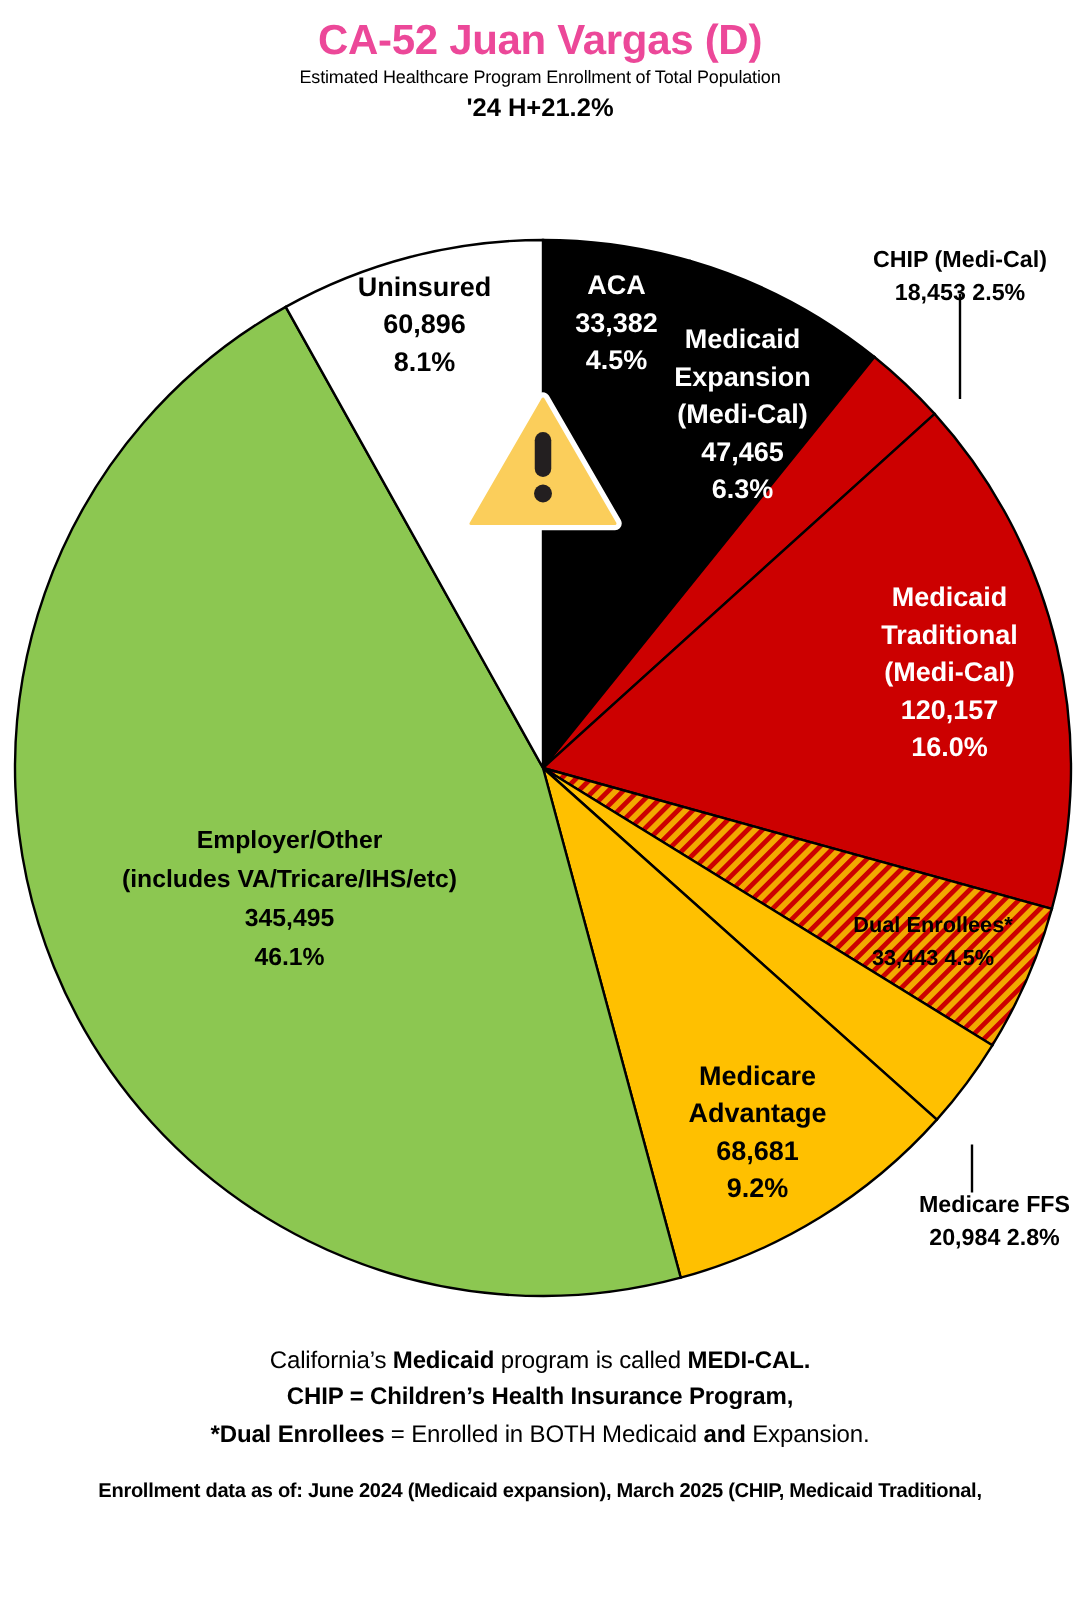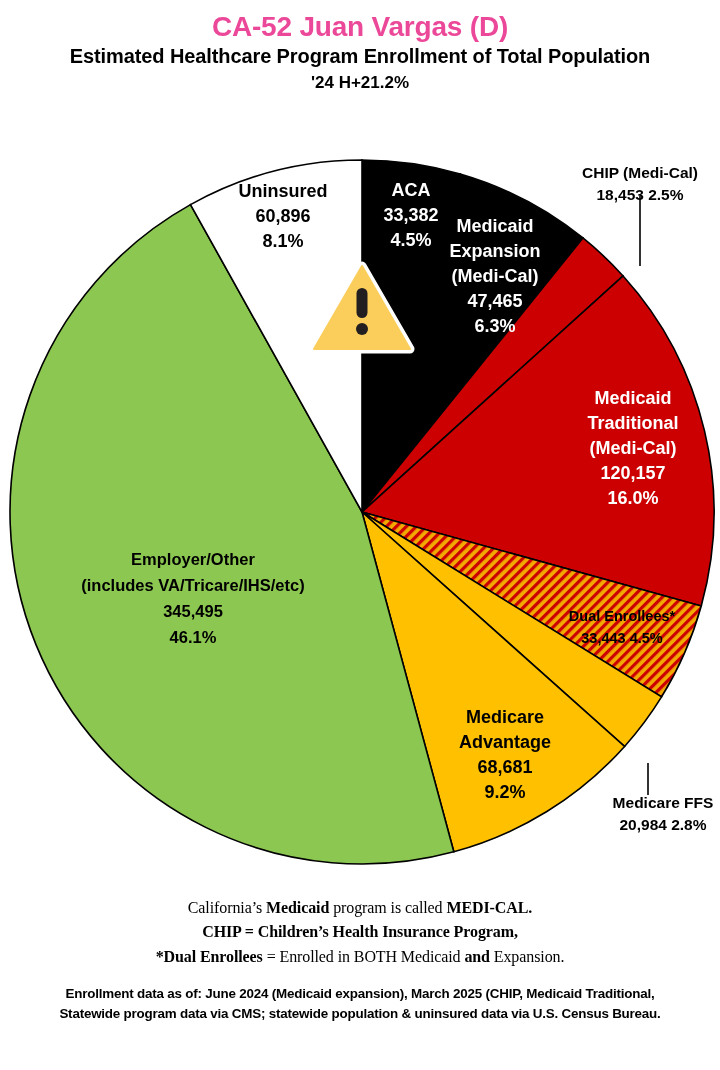--- a/index.html
+++ b/index.html
@@ -25,22 +25,22 @@
   }
   #chart-title {
     font-size: 28px;
     font-weight: bold;
     color: #ec4899;
     letter-spacing: -0.2px;
     margin-top: 11px;
     line-height: 1.15;
   }
   .subtitle {
-    font-size: 20px;
-    font-weight: bold;
+    font-size: 12px;
+    font-weight: normal;
     color: #000;
     line-height: 1.38;
     letter-spacing: -0.1px;
   }
   #subtitle-2 .bullet { letter-spacing: 0; }
   #partisan-lean {
     font-size: 17px;
     font-weight: bold;
     color: #000000;
     line-height: 1.3;
@@ -66,21 +66,20 @@
   
   #notes {
     position: absolute;
     left: 0;
     top: 896px;
     width: 720px;
     text-align: center;
     font-size: 16px;
     line-height: 1.52;
     letter-spacing: -0.1px;
-    font-family: Liberation Serif, serif;
   }
   #notes .b { font-weight: bold; }
 
   #sources {
     position: absolute;
     left: 0;
     top: 984px;
     width: 720px;
     text-align: center;
     font-size: 13.4px;
@@ -142,14 +141,13 @@
 </div>
 
 <div id="notes">
   <div><span>California’s </span><span class="b">Medicaid</span><span> program is called </span><span class="b">MEDI-CAL.</span></div>
   <div class="b">CHIP = Children’s Health Insurance Program,</div>
   <div><span class="b">*Dual Enrollees</span><span> = Enrolled in BOTH Medicaid </span><span class="b">and</span><span> Expansion.</span></div>
 </div>
 
 <div id="sources">
   <div>Enrollment data as of: June 2024 (Medicaid expansion), March 2025 (CHIP, Medicaid Traditional,</div>
-  <div>Statewide program data via CMS; statewide population &amp; uninsured data via U.S. Census Bureau.</div>
 </div>
 
 </body></html>

